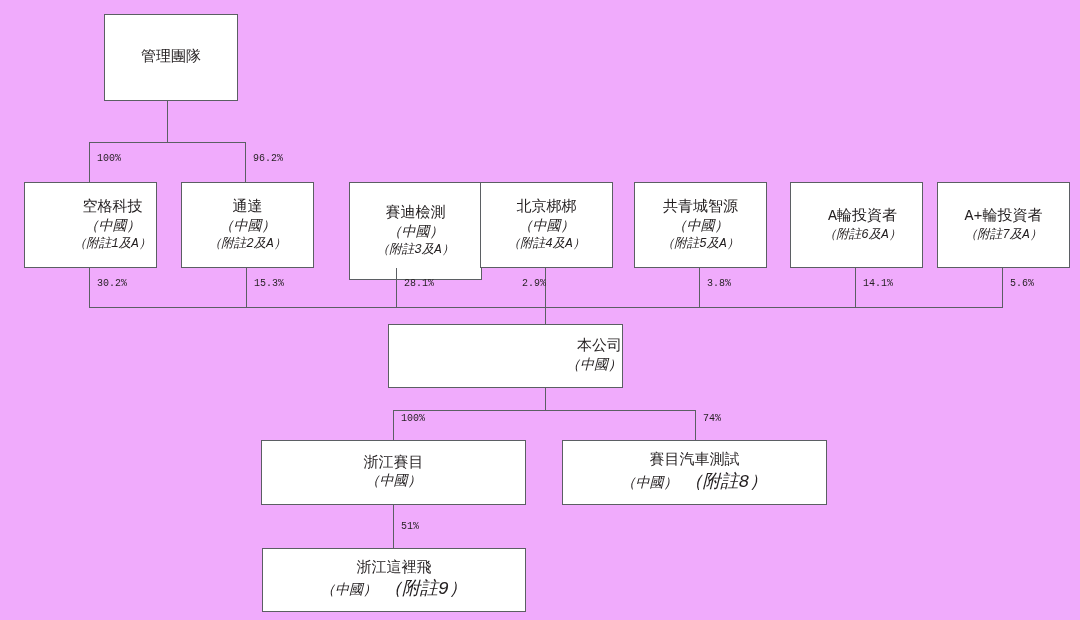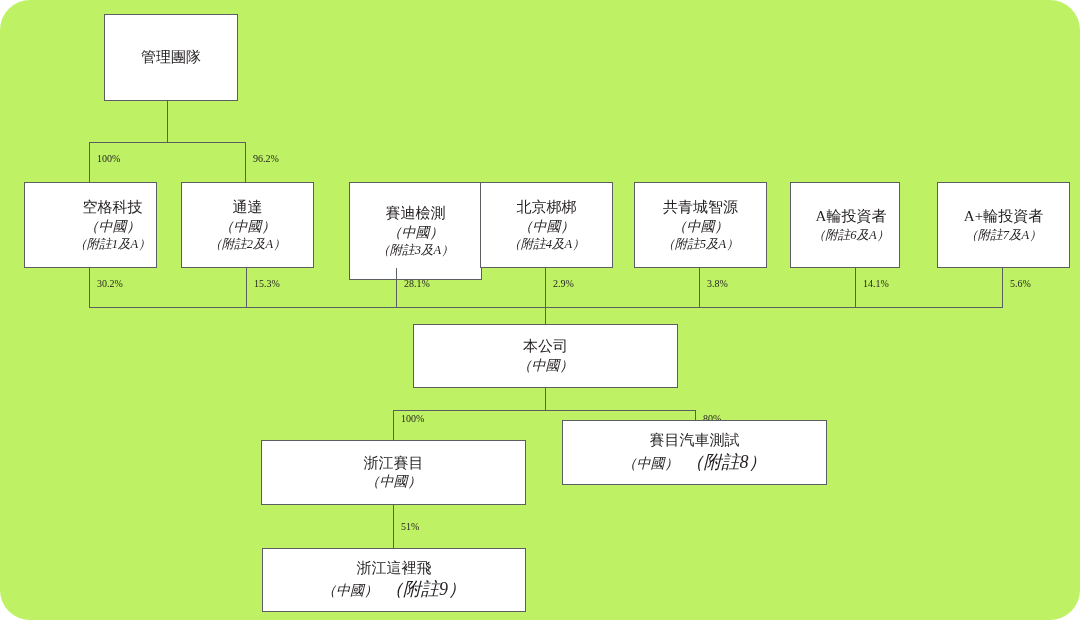--- a/index.html
+++ b/index.html
@@ -4,25 +4,24 @@
 <style>
   html, body {
     margin: 0;
     padding: 0;
     background: #ffffff;
   }
   #chart-root {
     position: relative;
     width: 1080px;
     height: 620px;
-    background: #bef264;
-    font-family: Liberation Serif, serif;
+    background: #f0abfc;
+    font-family: Liberation Mono, monospace;
     color: #231f20;
     overflow: hidden;
-    border-radius: 30px;
   }
   .node {
     position: absolute;
     box-sizing: border-box;
     border: 1px solid #5b5f63;
     background: #ffffff;
     display: flex;
     flex-direction: column;
     align-items: center;
     justify-content: center;
@@ -110,21 +109,21 @@
     <div class="node-sub">（中國）</div>
     <div class="node-note">（附註4及A）</div>
   </div>
 
   <div class="node" style="left:634px; top:182px; width:133px; height:86px;">
     <div class="node-name">共青城智源</div>
     <div class="node-sub">（中國）</div>
     <div class="node-note">（附註5及A）</div>
   </div>
 
-  <div class="node" style="left:790px; top:182px; width:110px; height:86px;padding-left:12px;">
+  <div class="node" style="left:790px; top:182px; width:133px; height:86px;padding-left:12px;">
     <div class="node-name">A輪投資者</div>
     <div class="node-note">（附註6及A）</div>
   </div>
 
   <div class="node" style="left:937px; top:182px; width:133px; height:86px;">
     <div class="node-name">A+輪投資者</div>
     <div class="node-note">（附註7及A）</div>
   </div>
 
   <div class="vline" style="left:89px; top:268px; height:40px;"></div>
@@ -133,46 +132,46 @@
   <div class="vline" style="left:545px; top:268px; height:40px;"></div>
   <div class="vline" style="left:699px; top:268px; height:40px;"></div>
   <div class="vline" style="left:855px; top:268px; height:40px;"></div>
   <div class="vline" style="left:1002px; top:268px; height:40px;"></div>
 
   <div class="hline" style="left:89px; top:307px; width:914px;"></div>
 
   <span class="pct" style="left:97px; top:278px;">30.2%</span>
   <span class="pct" style="left:254px; top:278px;">15.3%</span>
   <span class="pct" style="left:404px; top:278px;">28.1%</span>
-  <span class="pct" style="left:553px; top:278px;">2.9%</span>
+  <span class="pct" style="left:522px; top:278px;">2.9%</span>
   <span class="pct" style="left:707px; top:278px;">3.8%</span>
   <span class="pct" style="left:863px; top:278px;">14.1%</span>
   <span class="pct" style="left:1010px; top:278px;">5.6%</span>
 
   <div class="vline" style="left:545px; top:307px; height:17px;"></div>
 
-  <div class="node" style="left:413px; top:324px; width:265px; height:64px;">
+  <div class="node" style="left:388px; top:324px; width:235px; height:64px;align-items:flex-end;">
     <div class="node-name">本公司</div>
     <div class="node-sub">（中國）</div>
   </div>
 
   <div class="vline" style="left:545px; top:388px; height:22px;"></div>
   <div class="hline" style="left:393px; top:410px; width:303px;"></div>
   <div class="vline" style="left:393px; top:410px; height:30px;"></div>
   <div class="vline" style="left:695px; top:410px; height:30px;"></div>
 
   <span class="pct" style="left:401px; top:413px;">100%</span>
-  <span class="pct" style="left:703px; top:413px;">80%</span>
+  <span class="pct" style="left:703px; top:413px;">74%</span>
 
   <div class="node" style="left:261px; top:440px; width:265px; height:65px;">
     <div class="node-name">浙江賽目</div>
     <div class="node-sub">（中國）</div>
   </div>
 
-  <div class="node" style="left:562px; top:420px; width:265px; height:65px;">
+  <div class="node" style="left:562px; top:440px; width:265px; height:65px;">
     <div class="node-name">賽目汽車測試</div>
     <div class="node-sub-inline">
       <span>（中國）</span><span class="note">（附註8）</span>
     </div>
   </div>
 
   <div class="vline" style="left:393px; top:505px; height:43px;"></div>
   <span class="pct" style="left:401px; top:521px;">51%</span>
 
   <div class="node" style="left:262px; top:548px; width:264px; height:64px;">

